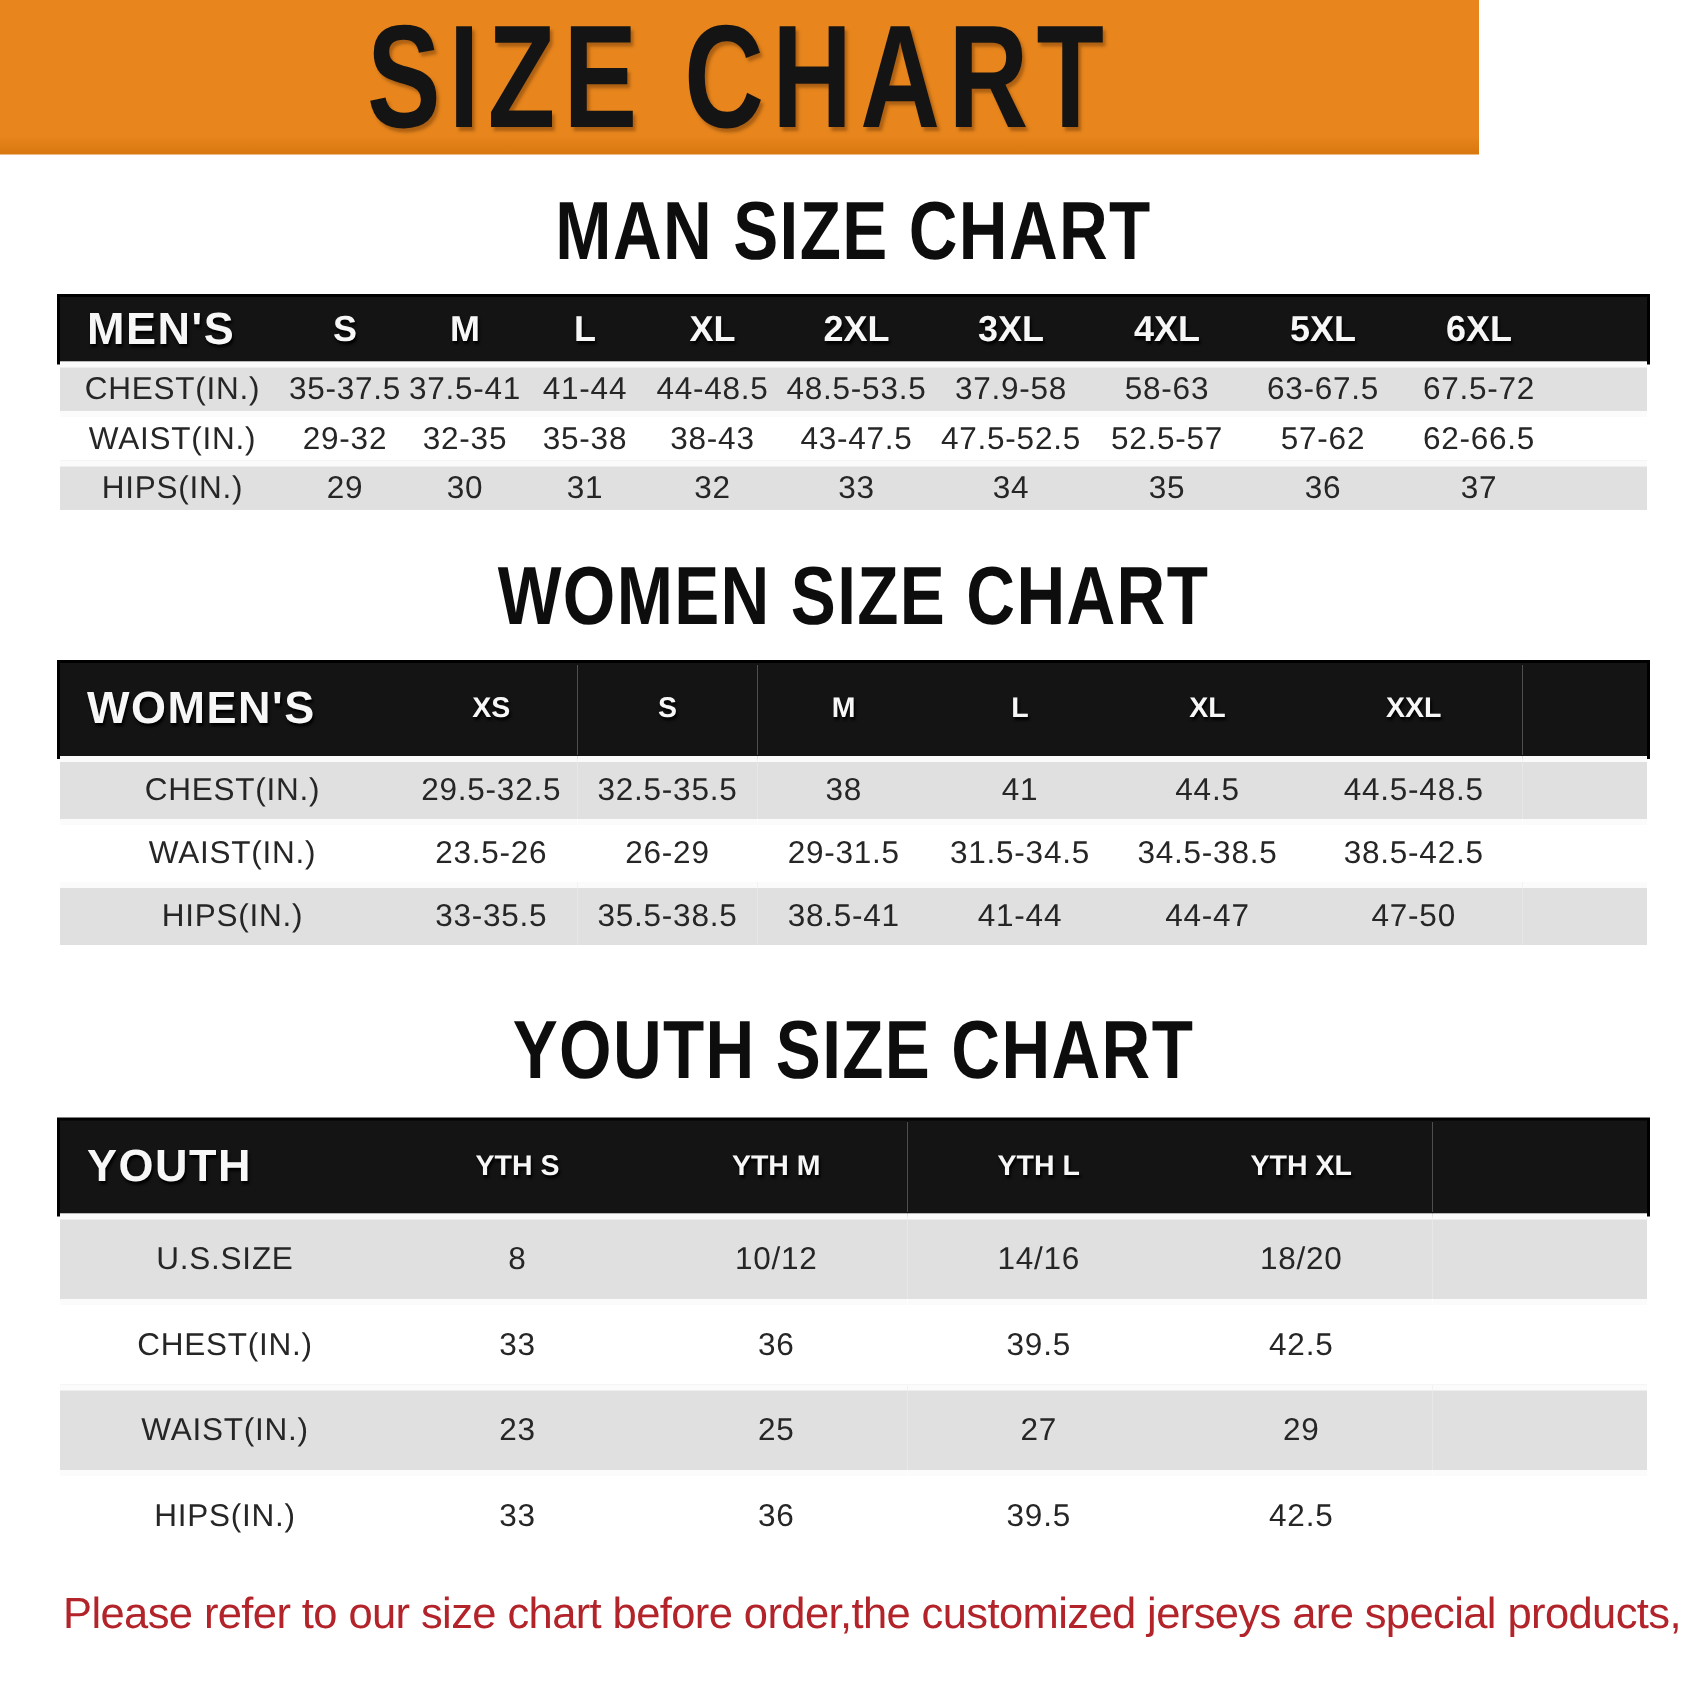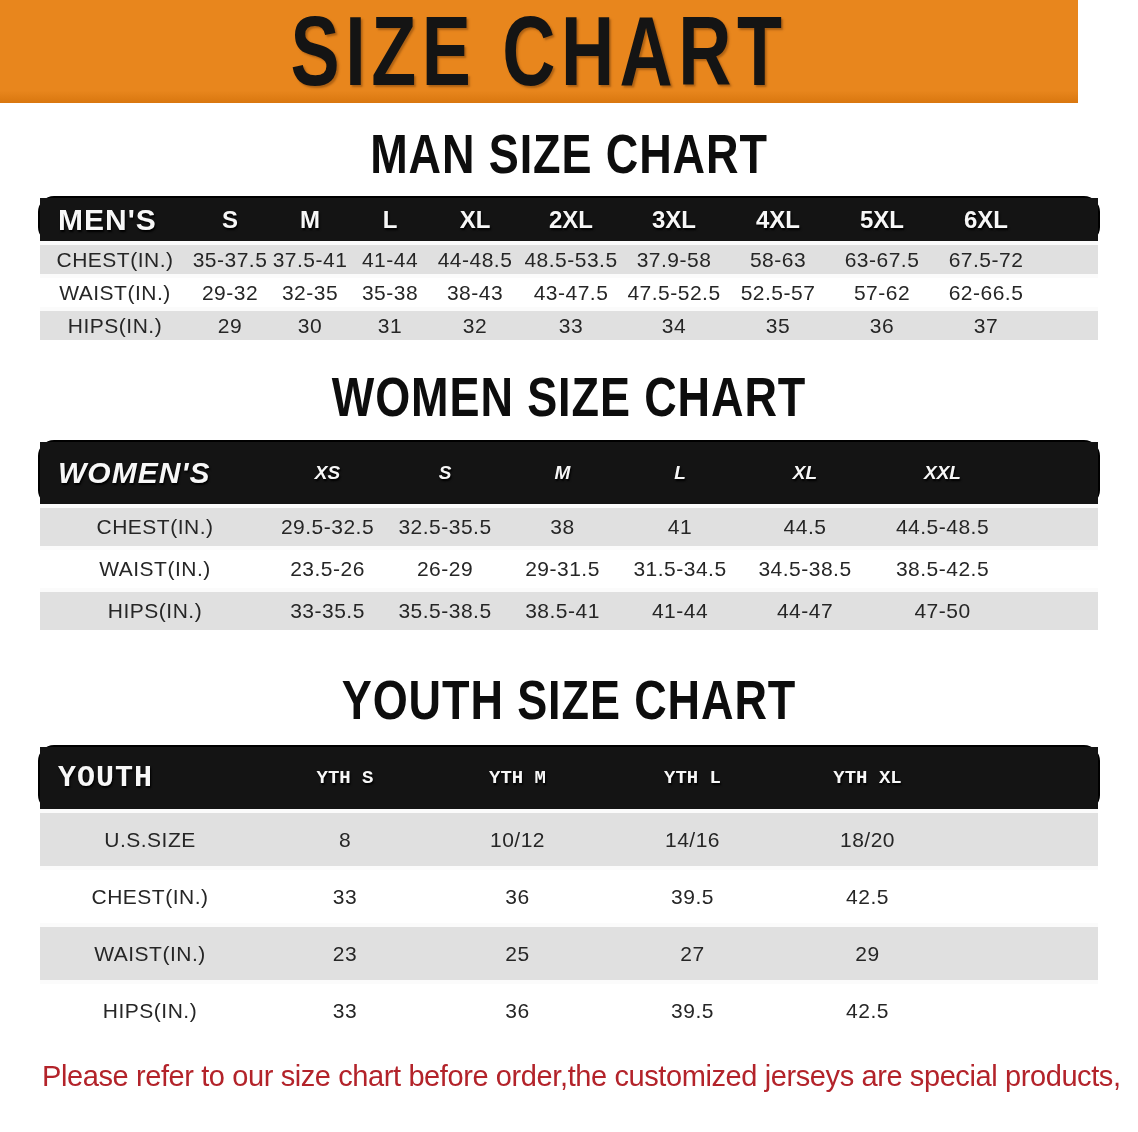--- a/index.html
+++ b/index.html
@@ -12,21 +12,21 @@
   }
   * { box-sizing: border-box; }
   html, body {
     margin: 0; padding: 0;
     width: 1138px; height: 1132px;
     background: #ffffff;
     font-family: "Liberation Sans", sans-serif;
     overflow: hidden;
   }
   .banner {
-    width: 1078px; height: 103px;
+    width: 986px; height: 103px;
     background: linear-gradient(180deg, var(--banner-bg) 0%, var(--banner-bg) 88%, var(--banner-bg-dark) 100%);
     display: flex; align-items: center; justify-content: center;
   }
   .banner h1 {
     margin: 0;
     color: #141414;
     font-size: 80px;
     font-weight: bold;
     letter-spacing: 6px;
     transform: scale(0.92, 1.22);
@@ -51,21 +51,20 @@
   table.size-table {
     border-collapse: separate;
     border-spacing: 0;
     table-layout: fixed;
     width: 1058px;
     margin: 0 auto;
   }
   table.size-table thead tr {
     background: var(--band-black);
     box-shadow: 0 0 0 2px #000;
-    border-radius: 14px;
   }
   table.size-table thead th {
     color: #f7f7f7;
     vertical-align: middle;
     text-shadow: 1px 2px 2px #000;
   }
   th.group-label {
     text-align: left;
     padding-left: 18px;
     font-size: 30px;
@@ -74,22 +73,22 @@
     white-space: nowrap;
   }
   th.size-col {
     font-size: 19px;
     font-weight: bold;
     text-align: center;
     white-space: nowrap;
   }
   .men th.size-col { font-size: 24px; }
   .men   thead tr { height: 43px; }
-  .women thead tr { height: 62px; font-style: italic; }
-  .youth thead tr { height: 62px; font-family: Liberation Mono, monospace; }
+  .women thead tr { height: 62px; }
+  .youth thead tr { height: 62px; }
 
   table.size-table tbody th,
   table.size-table tbody td {
     border-top: 4px solid #fbfbfb;
     text-align: center;
     vertical-align: middle;
     font-weight: normal;
     color: var(--cell-text);
     font-size: 21px;
     letter-spacing: 0.5px;

